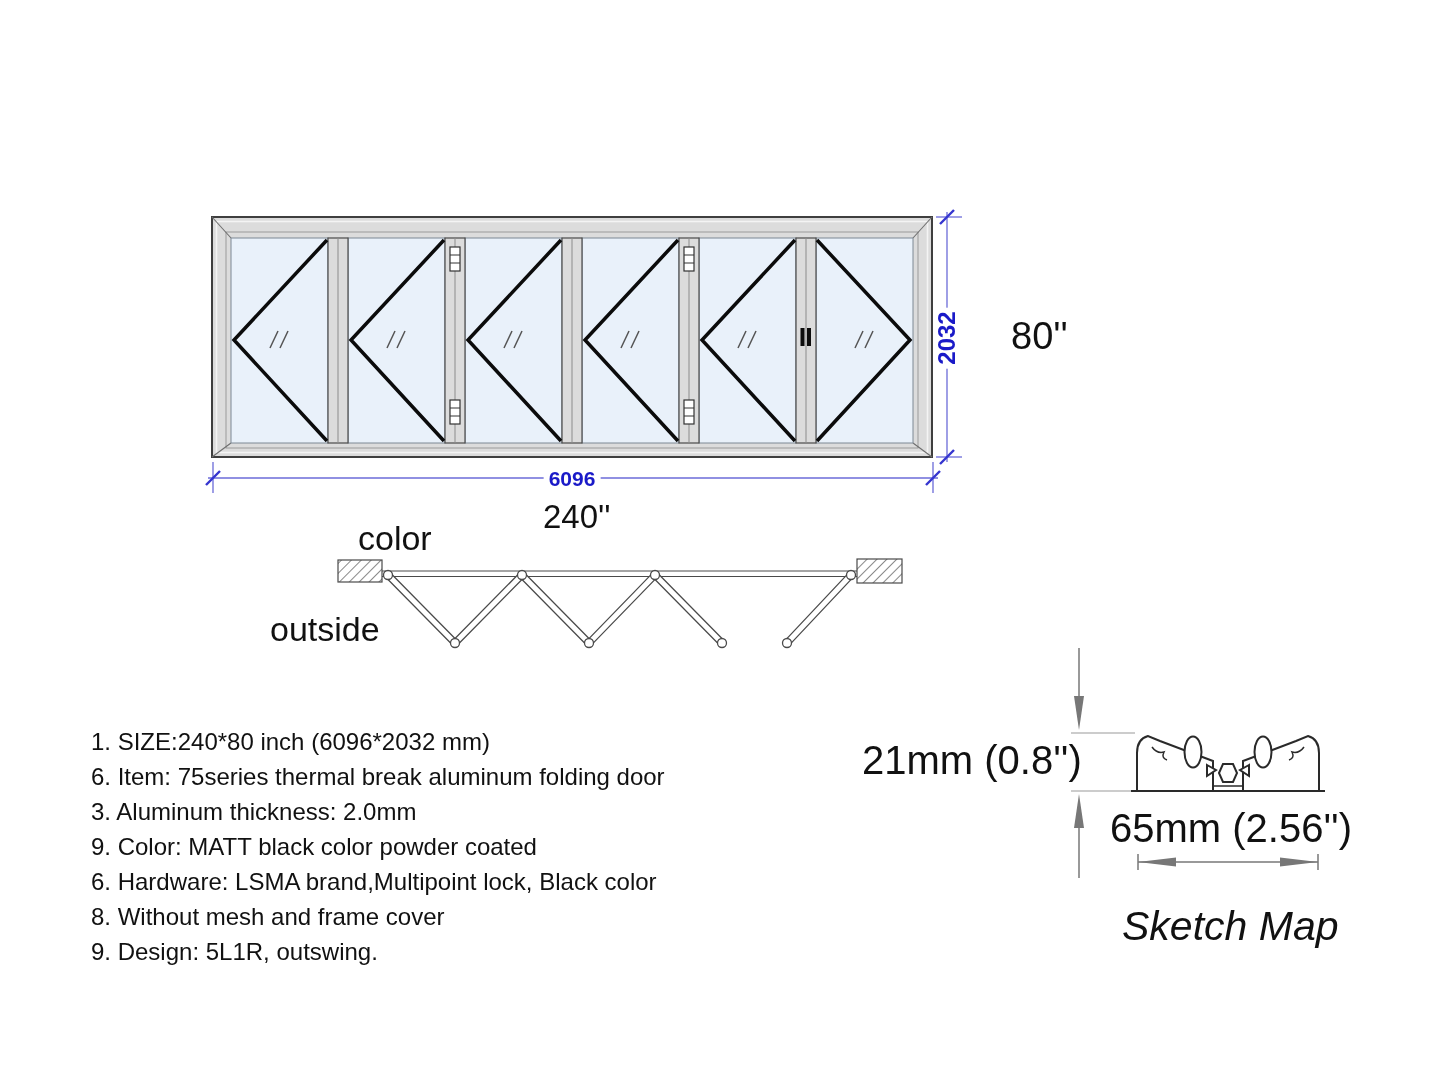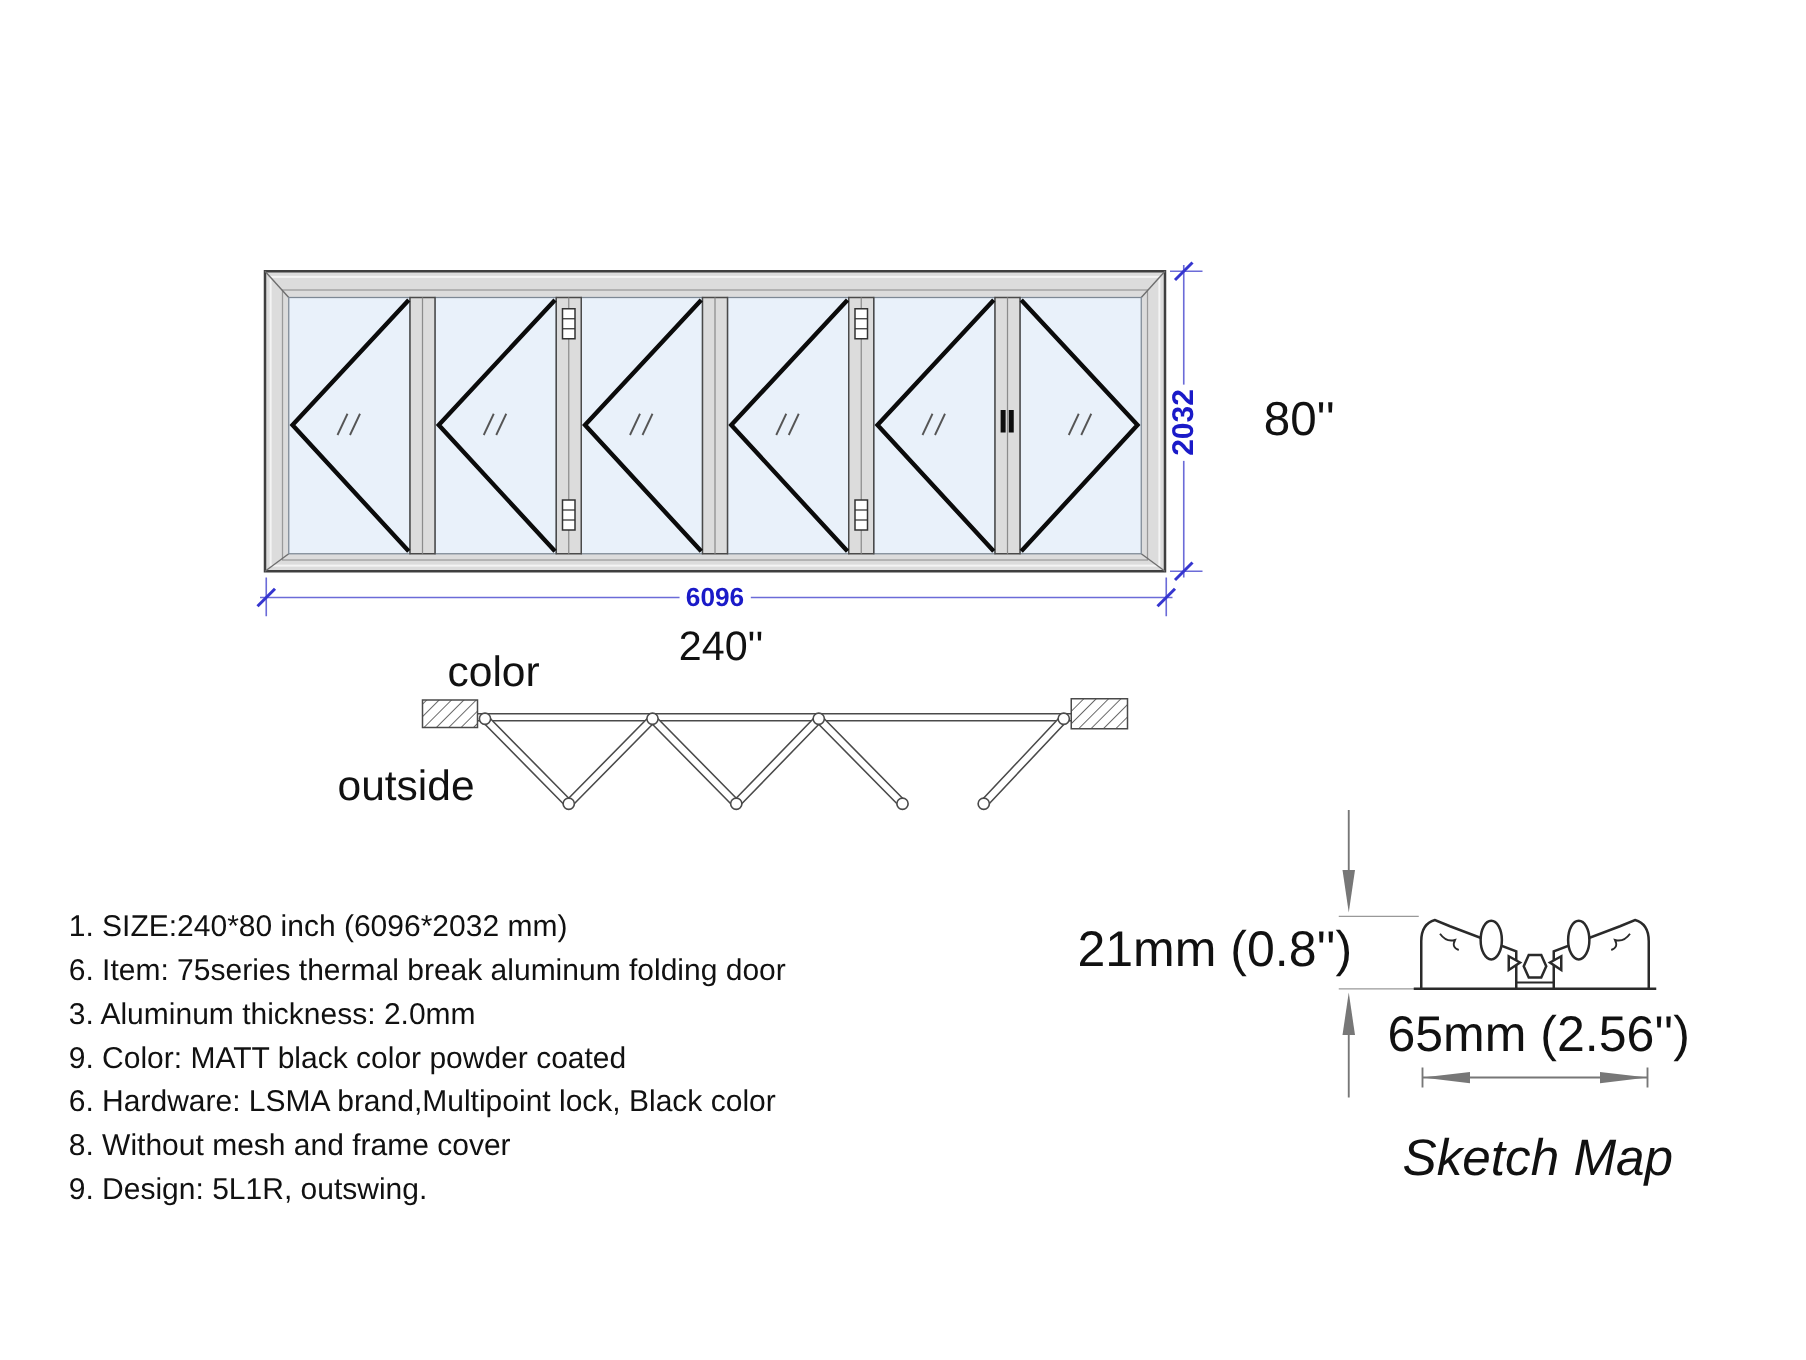--- a/index.html
+++ b/index.html
@@ -8,21 +8,21 @@
   svg.draw{position:absolute;left:0;top:0;}
   .txt{position:absolute;white-space:nowrap;line-height:1;}
   .dim-blue{color:#1a1ac8;font-weight:bold;background:#fff;padding:0 5px;}
   .t-6096{font-size:21px;left:572px;top:478px;transform:translate(-50%,-50%);}
   .t-240{font-size:33px;left:543px;top:500px;text-align:right;}
   .t-2032{font-size:24px;left:947px;top:338px;transform:translate(-50%,-50%) rotate(-90deg);padding:0 4px;}
   .t-80{font-size:38px;left:963px;top:317px;margin-left:48px;}
   .t-inside{font-size:34px;left:358px;top:521px;}
   .t-outside{font-size:34px;left:270px;top:612px;}
   .speclist{position:absolute;left:55px;top:724px;font-size:24px;}
-  .speclist .line{height:35px;line-height:35px;}
+  .speclist .line{height:35px;line-height:35px;margin-left:36px;}
   .t-21mm{font-size:40px;left:862px;top:740px;text-align:right;}
   .t-65mm{font-size:40px;left:1110px;top:808px;}
   .t-sketch{font-size:41px;left:1122px;top:906px;font-style:italic;}
 </style>
 </head>
 <body>
 
 <div class="canvas">
 
   <svg class="draw" width="1445" height="1088" viewBox="0 0 1445 1088">

